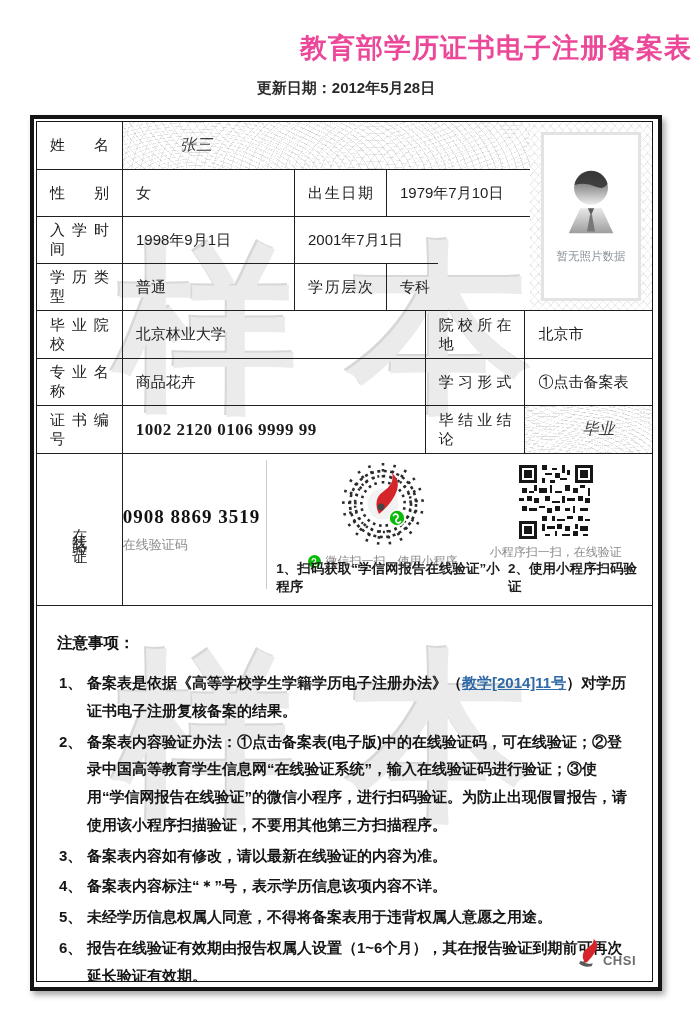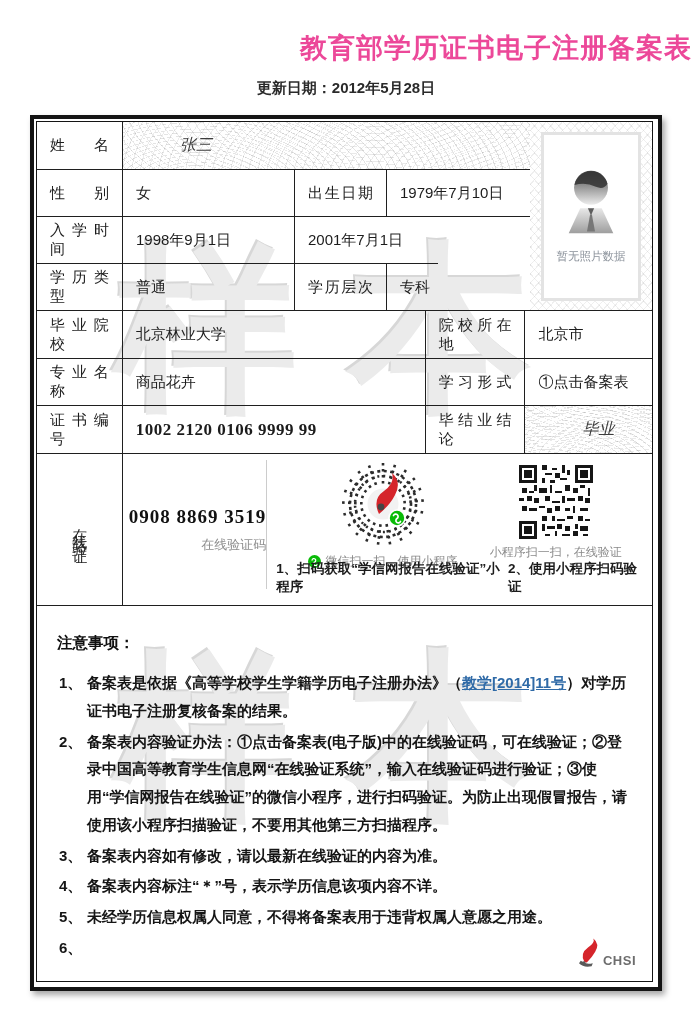--- a/index.html
+++ b/index.html
@@ -51,21 +51,21 @@
   .photo-box { width:100px; height:169px; background:#fff; border:3px solid #e3e3e3;
     display:flex; flex-direction:column; align-items:center; justify-content:center; gap:14px; }
   .photo-box .caption { font-size:11.5px; color:#8b929b; }
 
   .serifnum { font-family:"Liberation Serif",serif; font-weight:bold; }
   .certno { font-size:17px; letter-spacing:.5px; }
 
   .verify-row { display:flex; height:152px; border-bottom:1.5px solid #1f1f1f; }
   .verify-label { width:86px; border-right:1.5px solid #1f1f1f; display:flex; align-items:center; justify-content:center; }
   .verify-label span { writing-mode:vertical-rl; text-orientation:upright; letter-spacing:7px; font-size:15px; color:#222; }
-  .code-cell { width:144px; display:flex; flex-direction:column; align-items:flex-end; justify-content:center; }
+  .code-cell { width:144px; display:flex; flex-direction:column; align-items:flex-start; justify-content:center; }
   .code-num { font-size:19px; letter-spacing:1px; color:#111; cursor:pointer; }
   .code-caption { margin-top:8px; font-size:13px; color:#8d8d8d; }
   .qr-zone { width:387px; position:relative; }
   .qr-divider { position:absolute; left:0; top:6px; bottom:16px; width:1px; background:#ccc; }
   .qr-cols { display:flex; justify-content:space-around; padding:6px 14px 0 26px; }
   .qr-col { display:flex; flex-direction:column; align-items:center; }
   .qr-caption { margin-top:5px; font-size:12px; color:#8a8a8a; display:flex; align-items:center; gap:4px; }
   .steps { position:absolute; left:0; right:0; bottom:9px; display:flex; justify-content:space-between;
     padding:0 12px 0 10px; font-size:13.5px; font-weight:600; color:#1c1c1c; }
 
@@ -341,20 +341,21 @@
       <div class="note-item">
         <span class="note-num">4、</span>
         <span>备案表内容标注“＊”号，表示学历信息该项内容不详。</span>
       </div>
       <div class="note-item">
         <span class="note-num">5、</span>
         <span>未经学历信息权属人同意，不得将备案表用于违背权属人意愿之用途。</span>
       </div>
       <div class="note-item">
         <span class="note-num">6、</span>
+        <span>报告在线验证有效期由报告权属人设置（1~6个月），其在报告验证到期前可再次延长验证有效期。</span>
       </div>
     </div>
 
     <div class="chsi">
       <svg width="24" height="30" viewBox="0 0 40 50">
         <path d="M14 40 q-8 -14 6 -24 q12 -8 9 -15 q11 9 3 22 q-5 9 -14 18 z" fill="#d5252b"></path>
         <path d="M8 38 q8 7 20 4 l-2 5 q-13 3 -21 -5 z" fill="#5a5a5a"></path>
         <circle cx="13" cy="42" r="3.2" fill="#5a5a5a"></circle>
       </svg>
       <span class="chsi-text">CHSI</span>

